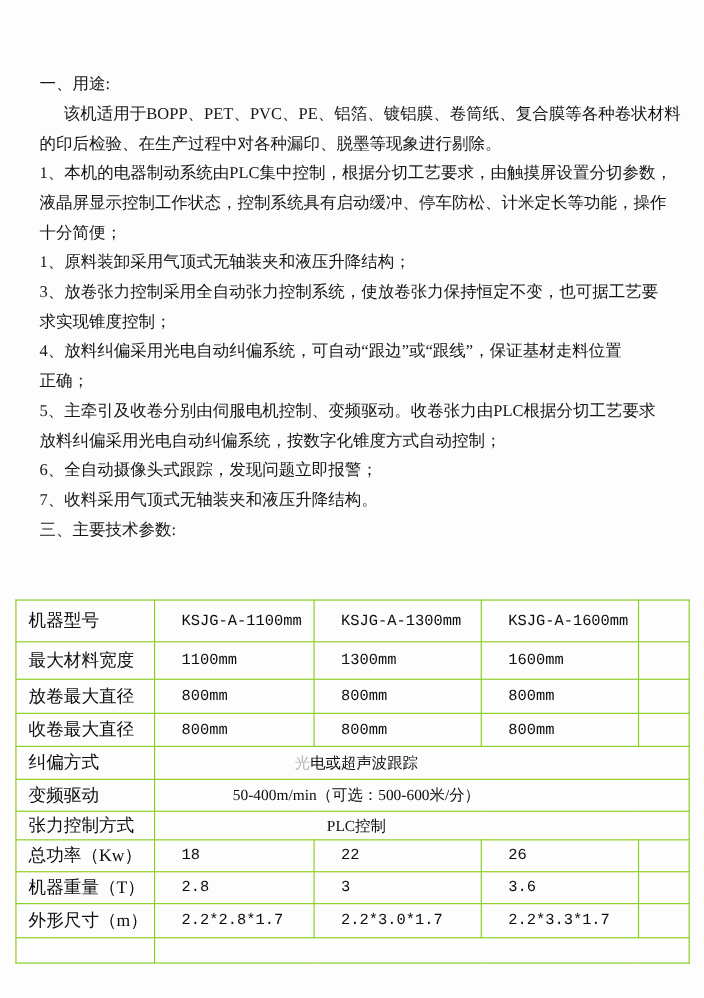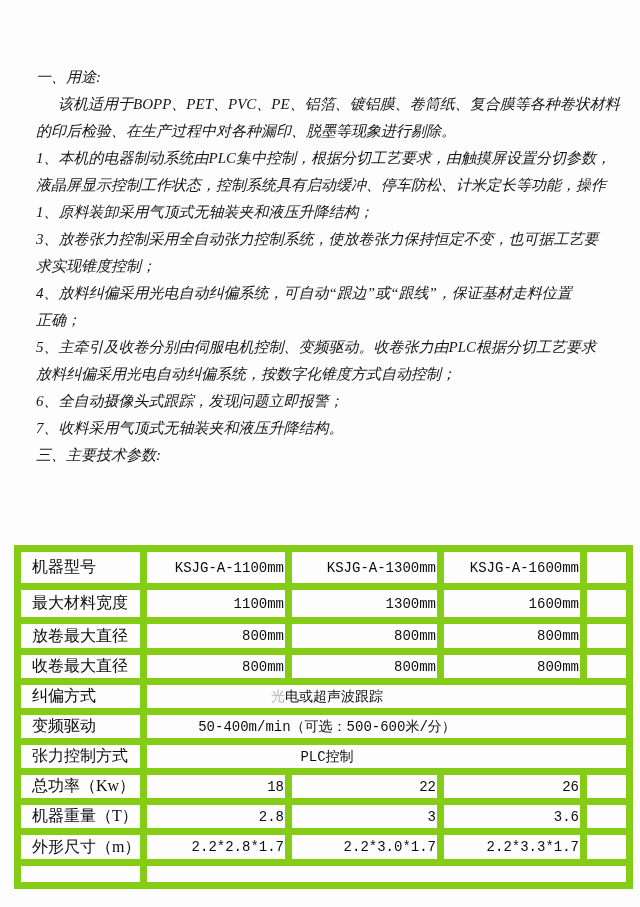--- a/index.html
+++ b/index.html
@@ -2,43 +2,44 @@
 <html><head>
 <meta charset="utf-8">
 <style>
   html,body{margin:0;padding:0;}
   body{
     width:640px;height:907px;position:relative;
     background:#fdfdfd;color:#111;
     font-family:"Liberation Serif","DejaVu Serif",serif;
     overflow:hidden;
   }
-  .content{position:absolute;left:36px;top:64px;width:575px;font-style:italic;}
+  .content{position:absolute;left:36px;top:64px;width:575px;}
   .line{height:27px;line-height:27px;font-size:15px;white-space:nowrap;color:#151515;}
   .line.indent{padding-left:22px;}
   .spec-table{
     position:absolute;left:14px;top:545px;width:612px;
     border-collapse:collapse;table-layout:fixed;color:#0d0d0d;
   }
-  .spec-table td{border:7px solid #84cc16;vertical-align:middle;overflow:hidden;white-space:nowrap;margin-left:12px;}
+  .spec-table td{border:1px solid #84cc16;vertical-align:middle;overflow:hidden;white-space:nowrap;margin-left:12px;}
   td.lbl{font-size:16px;padding-left:11px;font-family:"Liberation Serif","DejaVu Serif",serif;}
-  td.val{font-family:"Liberation Mono","DejaVu Sans Mono",monospace;font-size:14px;padding-left:24px;text-align:right;}
+  td.val{font-family:"Liberation Mono","DejaVu Sans Mono",monospace;font-size:14px;padding-left:24px;}
   td.merged{font-size:14px;text-align:center;padding-right:120px;
-    font-family:Liberation Mono, monospace;}
+    font-family:Liberation Serif, serif;}
   .faded{opacity:.32;}
 </style>
 </head>
 <body>
 
 <div class="content">
   <div class="line">一、用途:</div>
   <div class="line indent">该机适用于BOPP、PET、PVC、PE、铝箔、镀铝膜、卷筒纸、复合膜等各种卷状材料</div>
   <div class="line">的印后检验、在生产过程中对各种漏印、脱墨等现象进行剔除。</div>
   <div class="line">1、本机的电器制动系统由PLC集中控制，根据分切工艺要求，由触摸屏设置分切参数，</div>
   <div class="line">液晶屏显示控制工作状态，控制系统具有启动缓冲、停车防松、计米定长等功能，操作</div>
+  <div class="line">十分简便；</div>
   <div class="line">1、原料装卸采用气顶式无轴装夹和液压升降结构；</div>
   <div class="line">3、放卷张力控制采用全自动张力控制系统，使放卷张力保持恒定不变，也可据工艺要</div>
   <div class="line">求实现锥度控制；</div>
   <div class="line">4、放料纠偏采用光电自动纠偏系统，可自动“跟边”或“跟线”，保证基材走料位置</div>
   <div class="line">正确；</div>
   <div class="line">5、主牵引及收卷分别由伺服电机控制、变频驱动。收卷张力由PLC根据分切工艺要求</div>
   <div class="line">放料纠偏采用光电自动纠偏系统，按数字化锥度方式自动控制；</div>
   <div class="line">6、全自动摄像头式跟踪，发现问题立即报警；</div>
   <div class="line">7、收料采用气顶式无轴装夹和液压升降结构。</div>
   <div class="line">三、主要技术参数:</div>

